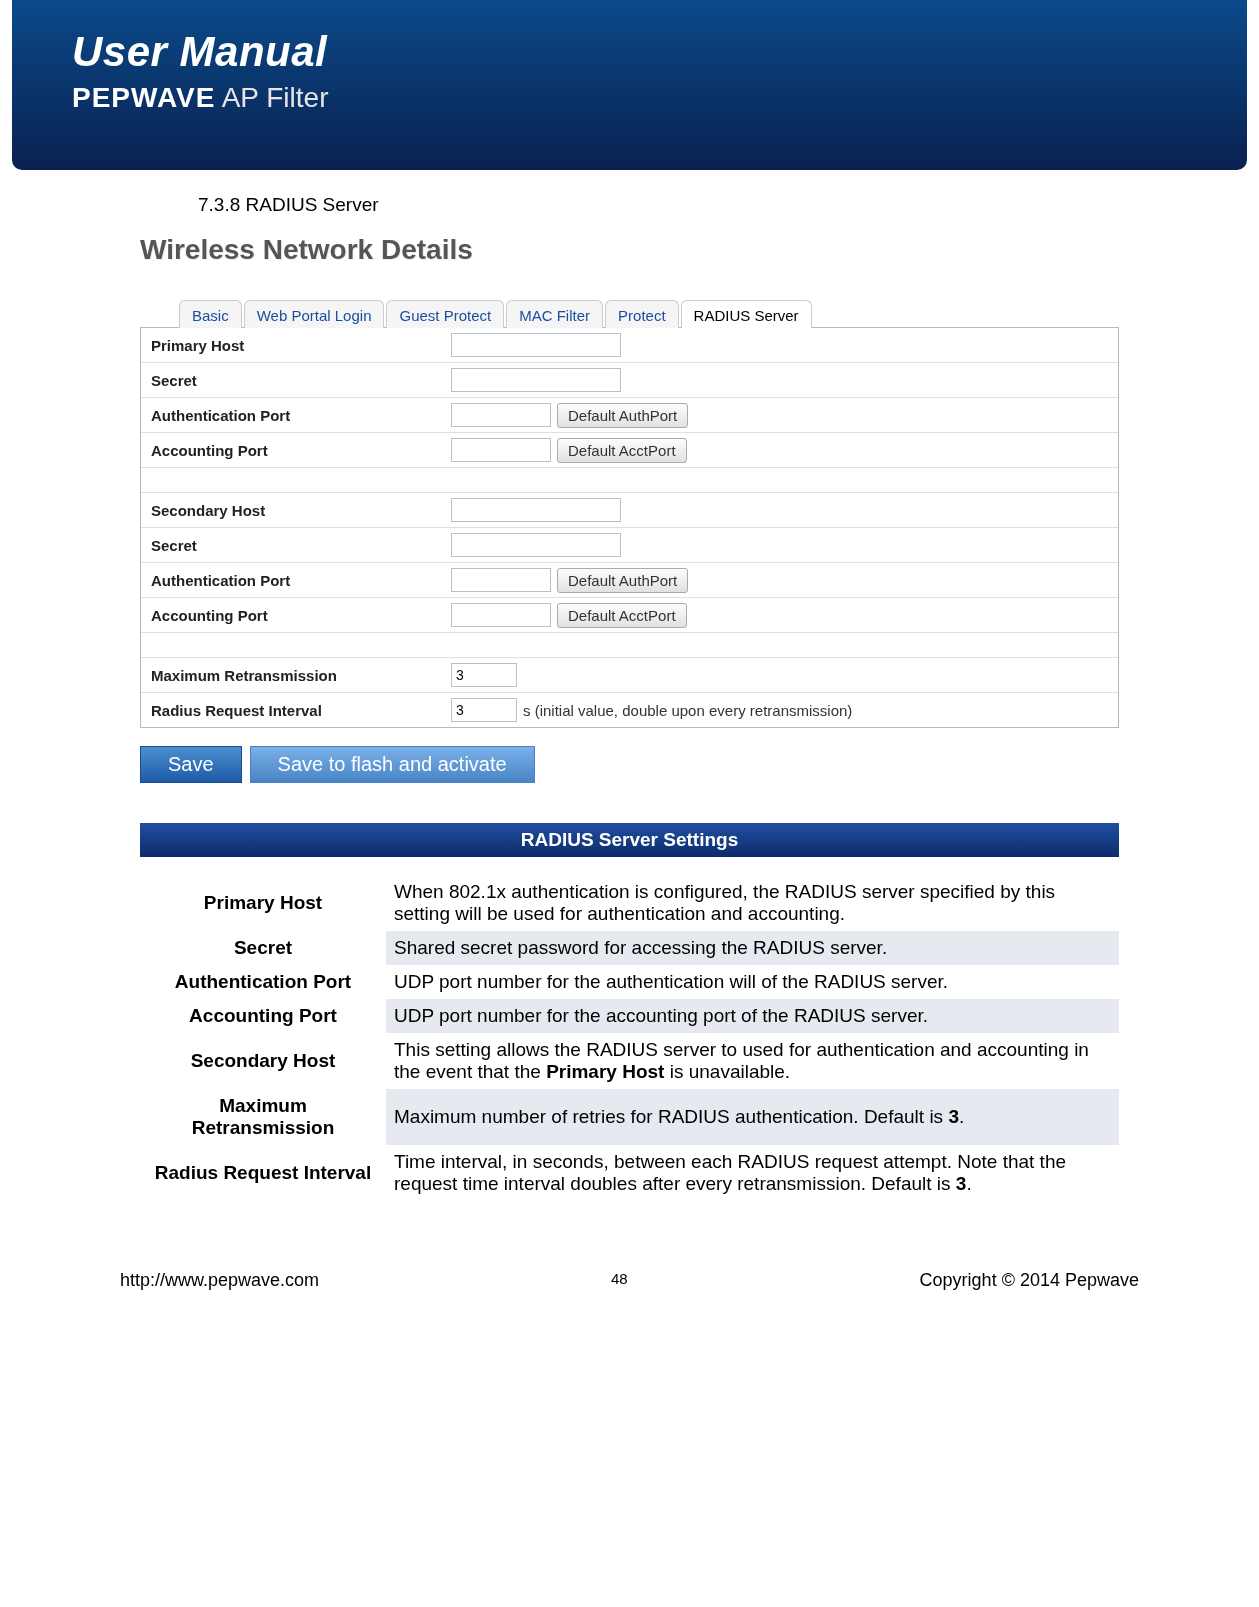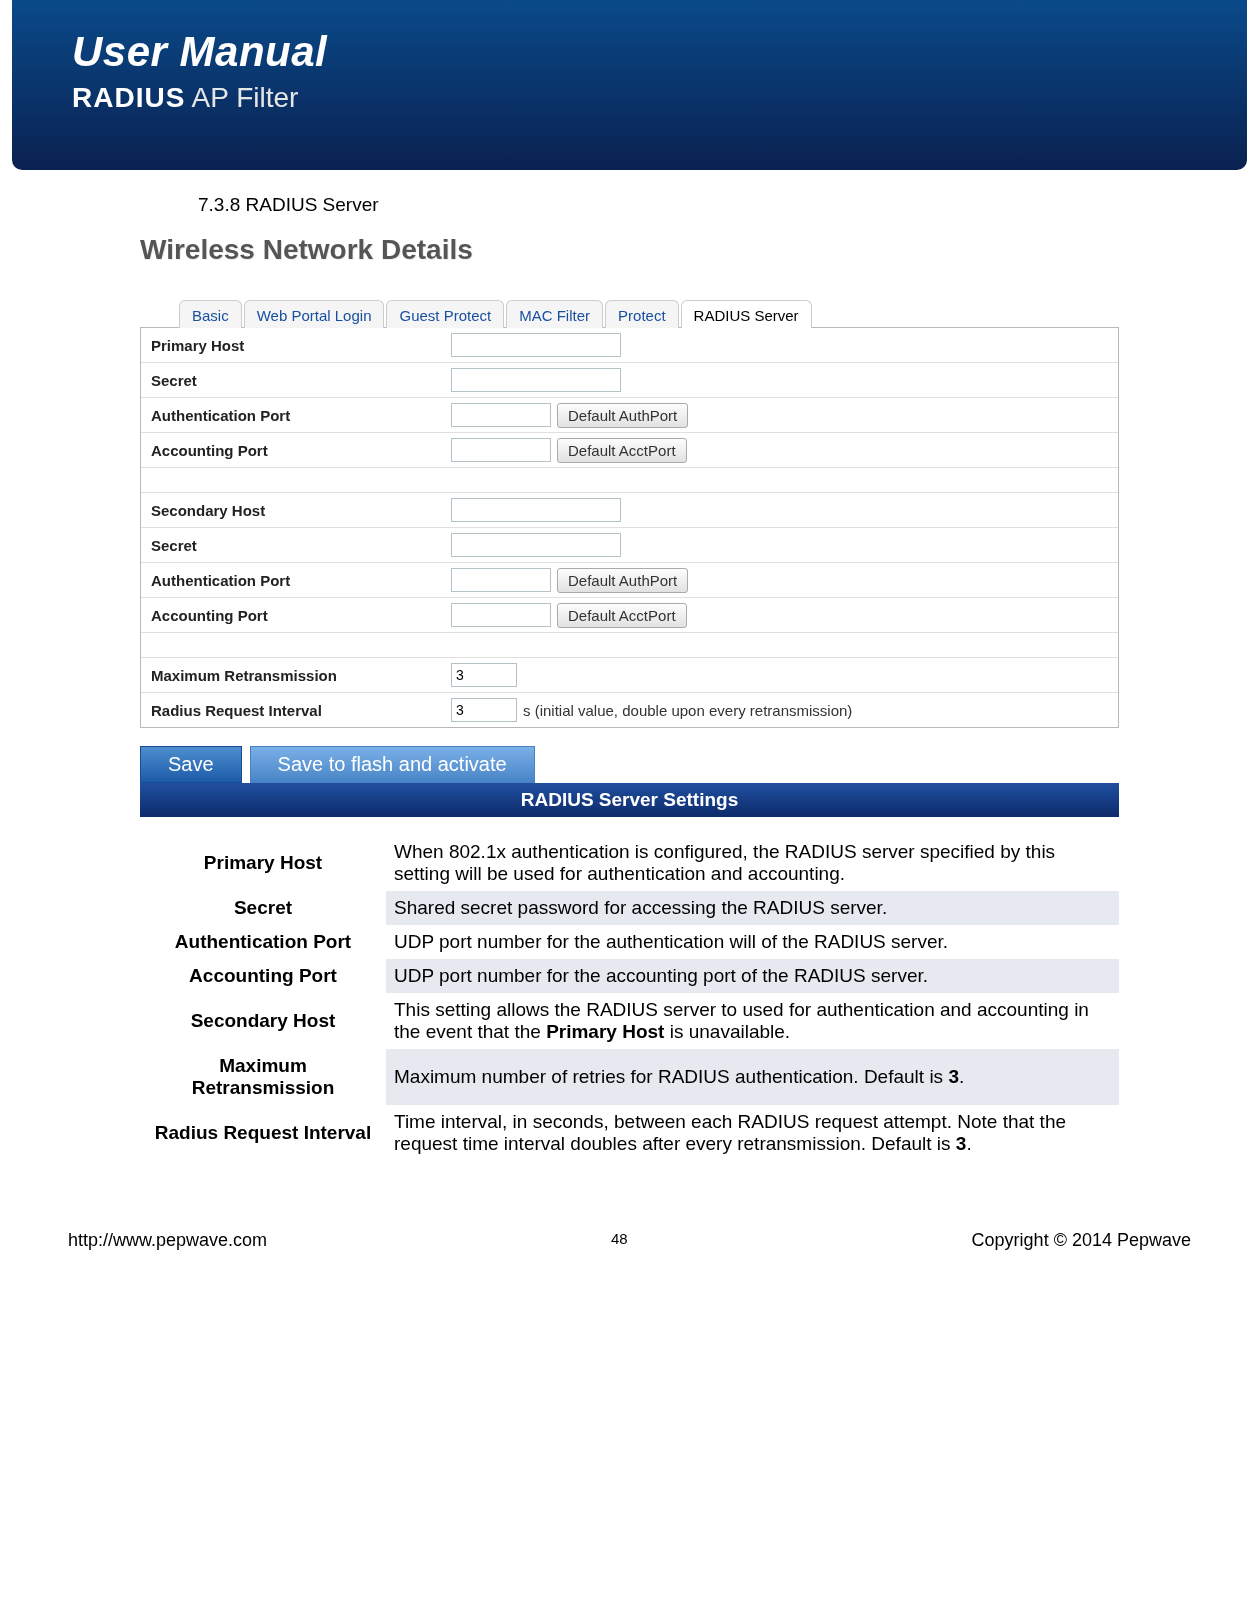--- a/index.html
+++ b/index.html
@@ -141,20 +141,21 @@
     padding: 6px 27px;
     font-size: 20px;
     border: 1px solid #184b92;
     cursor: pointer;
   }
   .save-btn.light {
     background: linear-gradient(to bottom, #7bb0e8, #4884c6);
     border: 1px solid #4b7fbf;
   }
   .settings-band {
+    margin-top: 40px;
     background: linear-gradient(to bottom, #2050a0, #0d2a6b);
     color: #fff;
     font-weight: bold;
     text-align: center;
     padding: 6px 2px;
     font-size: 19px;
   }
   .settings-table {
     width: 100%;
     border-collapse: collapse;
@@ -173,35 +174,35 @@
   .settings-table tr.shade td.v {
     background: #e7e9f1;
   }
   .footer {
     position: absolute;
     bottom: 30px;
     left: 0;
     right: 0;
     display: flex;
     justify-content: space-between;
-    padding: 0 68px;
+    padding: 0 120px;
     font-size: 18px;
   }
   .footer .pg {
     font-size: 15px;
   }
 </style>
 </head>
 <body>
 
 <div class="page">
   <div class="banner">
     <div class="banner-title">User Manual</div>
     <div class="banner-sub">
-      <span class="brand">RADIUS</span>
+      <span class="brand">PEPWAVE</span>
       <span>AP Filter</span>
     </div>
   </div>
 
   <div class="content">
     <div class="section-num">
       <span>7.3.8</span>
       <span>RADIUS Server</span>
     </div>
 

